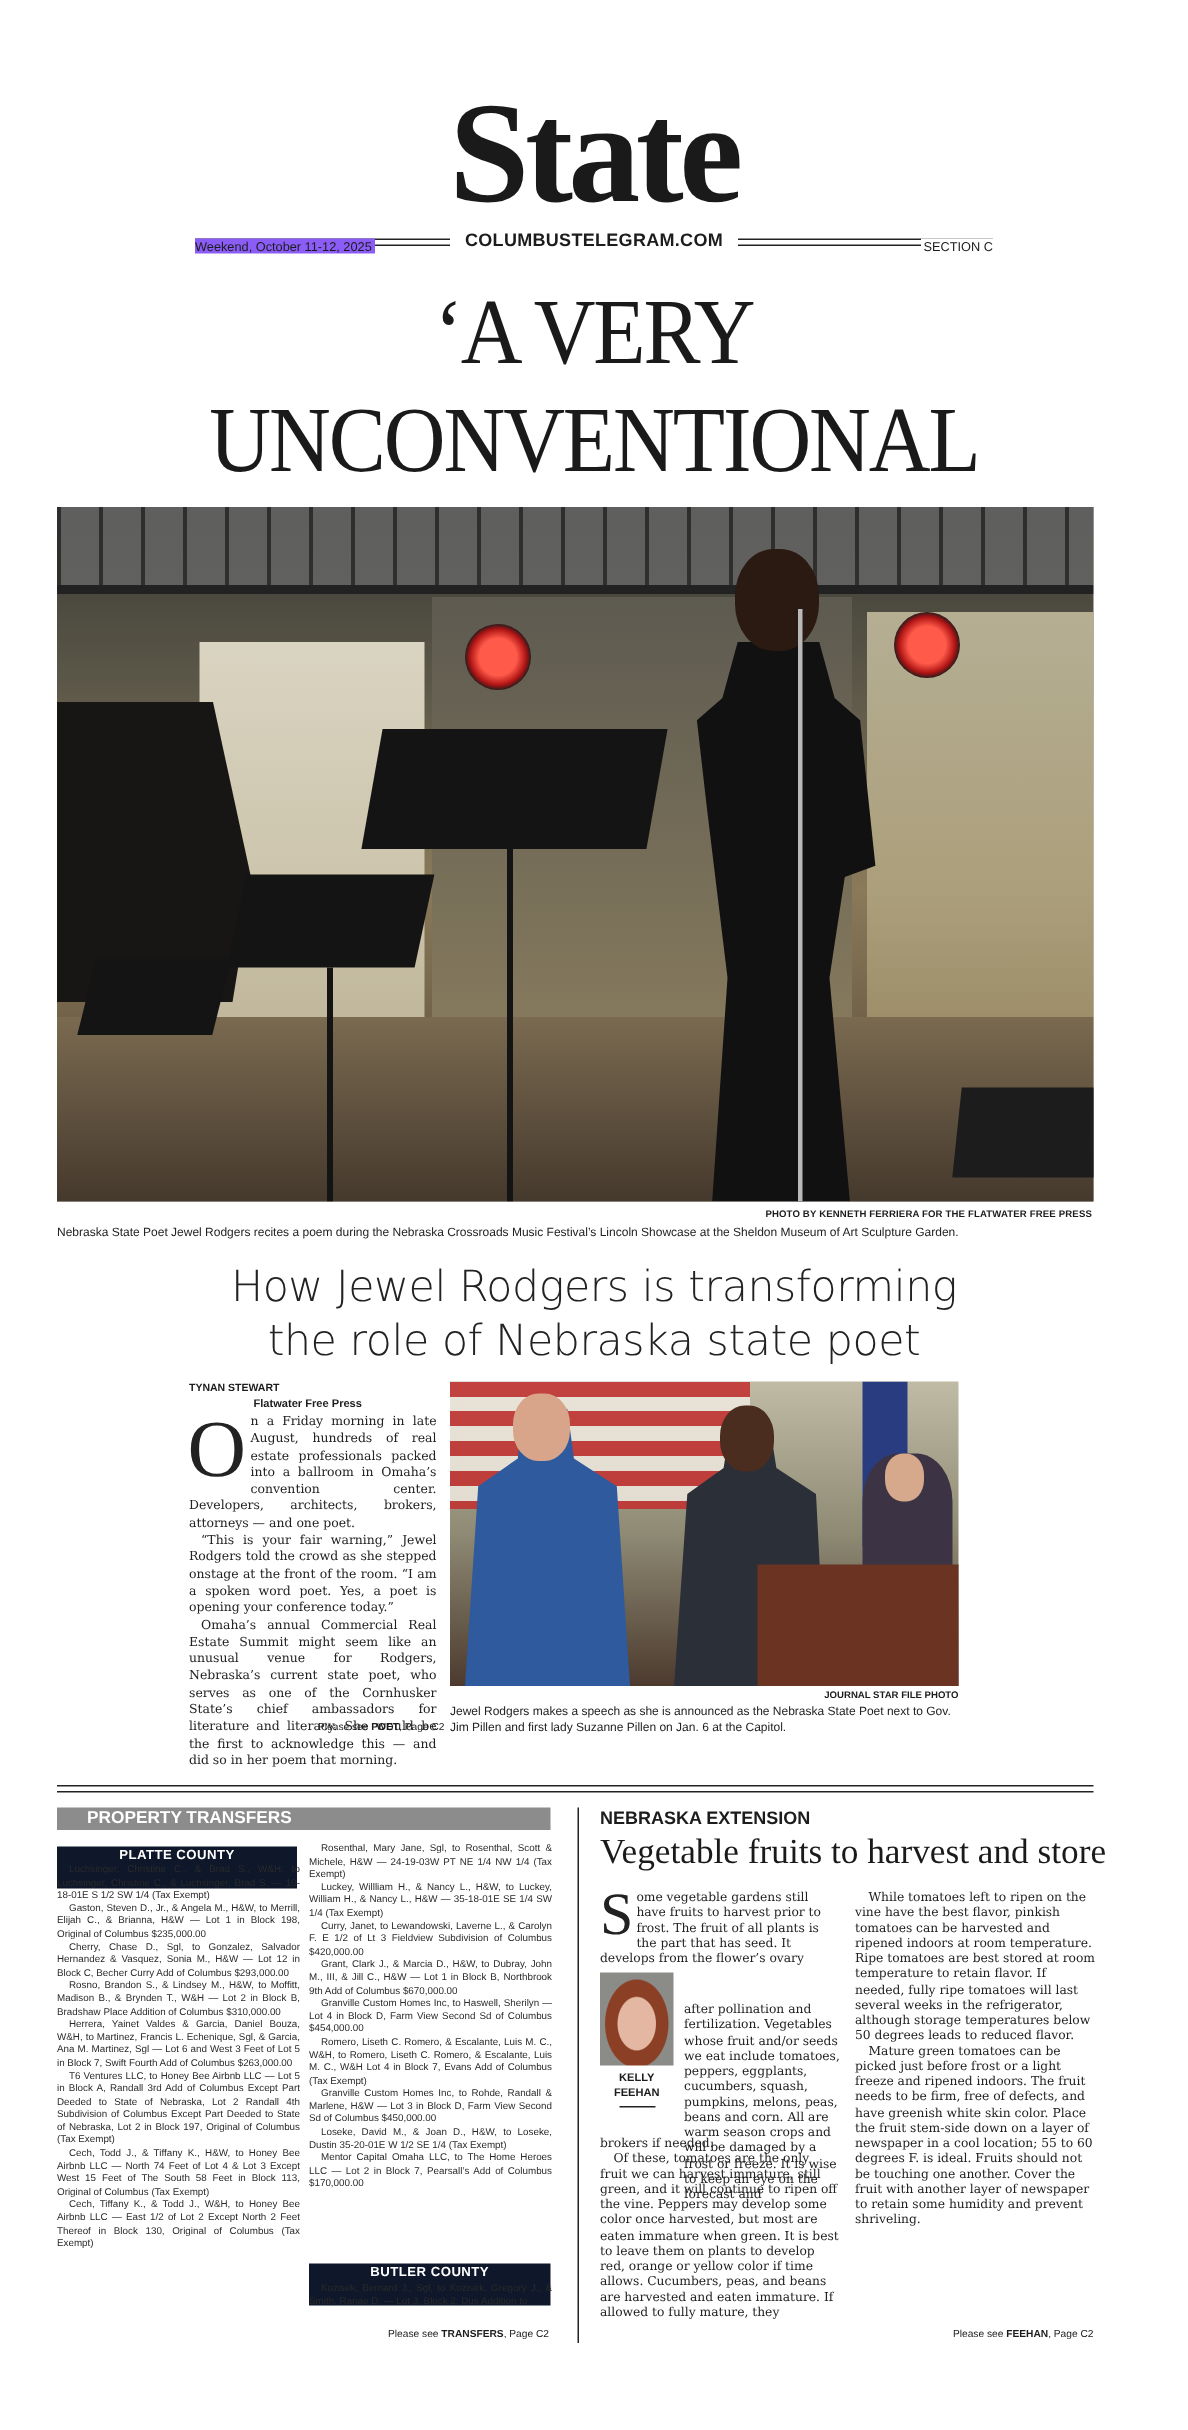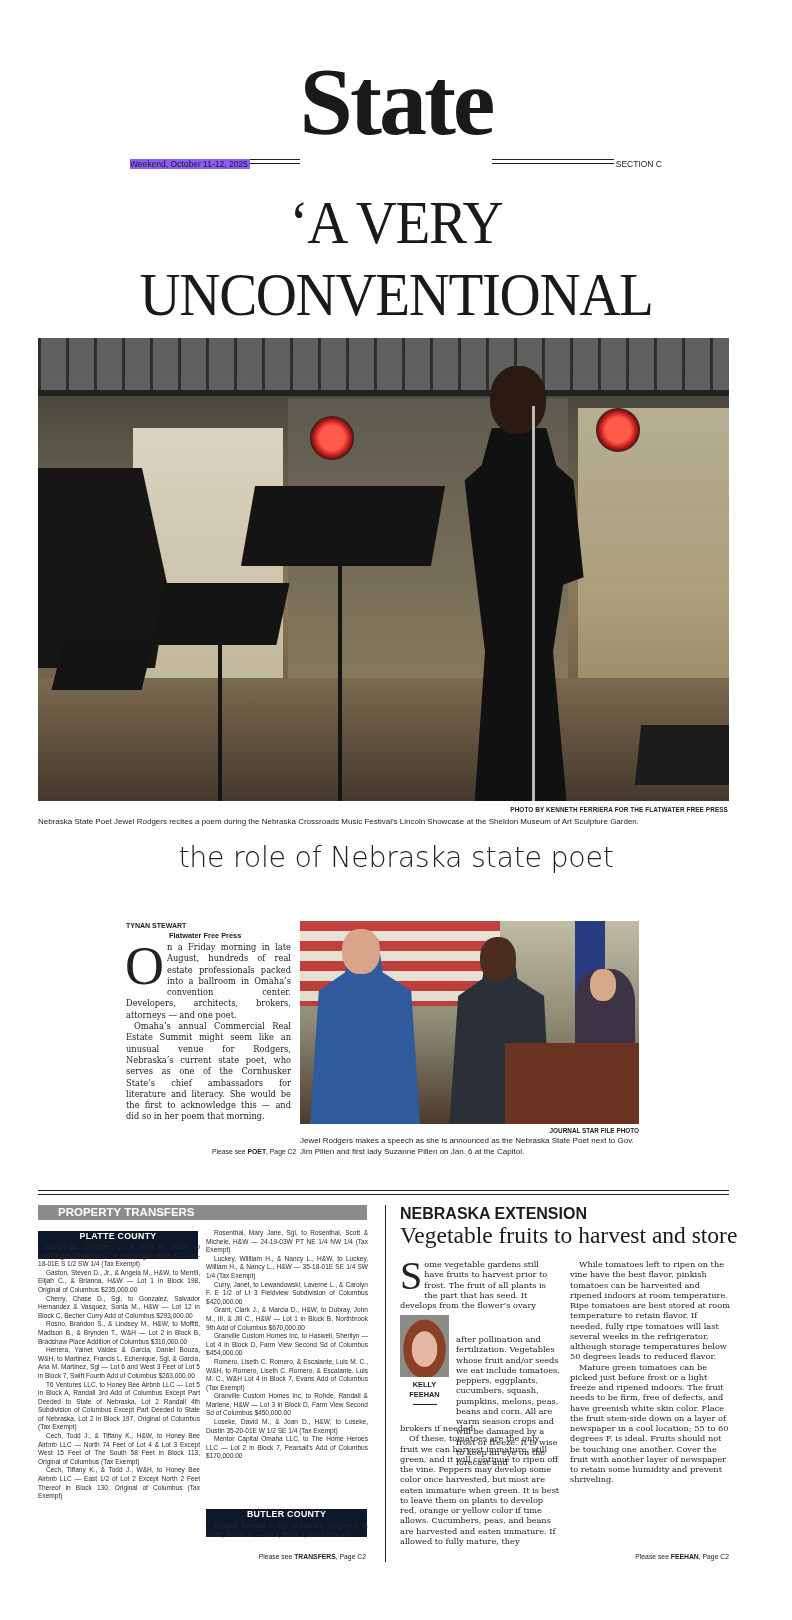--- a/index.html
+++ b/index.html
@@ -91,39 +91,40 @@
   .pt-header { position: absolute; left: 38px; top: 1205px; width: 329px; height: 15px; background: #8c8c8c; color: #fff; font-family: "Liberation Sans", sans-serif; font-weight: bold; font-size: 11.5px; line-height: 15px; padding-left: 20px; }
   .county-bar { position: absolute; height: 28px; background: #0f172a; color: #fff; font-family: "Liberation Sans", sans-serif; font-weight: bold; font-size: 8.8px; line-height: 11px; text-align: center; letter-spacing: .3px; }
   .pt-col { position: absolute; width: 162px; font-family: "Liberation Sans", sans-serif; font-size: 6.55px; line-height: 8.6px; color: #2a2a2a; text-align: justify; }
   .pt-col p { text-indent: 8px; }
   .jump-2 { position: absolute; right: 426px; top: 1553px; font-family: "Liberation Sans", sans-serif; font-size: 6.8px; }
   .jump-2 b { font-weight: bold; }
 
   .col-divider { position: absolute; left: 385px; top: 1205px; width: 1px; height: 357px; background: #222; }
 
   
-  .ext-kicker { position: absolute; left: 400px; top: 1205px; font-family: "Liberation Sans", sans-serif; font-weight: bold; font-size: 16px; }
+  .ext-kicker { position: absolute; left: 400px; top: 1205px; font-family: "Liberation Sans", sans-serif; font-weight: bold; font-size: 12px; }
   .ext-headline { position: absolute; left: 400px; top: 1220px; width: 340px; white-space: nowrap; font-family: "Liberation Serif", serif; font-size: 23.5px; line-height: 30px; color: #1a1a1a; }
   .ext-col { position: absolute; font-family: "DejaVu Serif", serif; font-size: 8.2px; line-height: 10.25px; color: #222; }
   .ext-col p { text-indent: 9px; }
   .ext-col p.first { text-indent: 0; }
   .ext-dropcap { float: left; font-family: "Liberation Serif", serif; font-size: 40px; line-height: 32px; margin: 1px 2px 0 0; }
   .author-photo { position: absolute; left: 400px; top: 1315px; width: 49px; height: 62px; background: radial-gradient(ellipse at 50% 55%, #e3b7a2 0 36%, #8b3f25 38% 60%, #8b8b87 62%); }
   .author-name { position: absolute; left: 400px; top: 1380px; width: 49px; text-align: center; font-family: "Liberation Sans", sans-serif; font-weight: bold; font-size: 7.4px; line-height: 9.5px; }
   .author-rule { position: absolute; left: 413px; top: 1404px; width: 24px; height: 1px; background: #222; }
   .jump-3 { position: absolute; right: 63px; top: 1553px; font-family: "Liberation Sans", sans-serif; font-size: 6.8px; }
   .jump-3 b { font-weight: bold; }
 </style>
 </head>
 <body>
 
 <div class="masthead-title">State</div>
 <div class="masthead-bar">
   <div class="rule left"></div>
   <div class="rule right"></div>
+  <div class="site">COLUMBUSTELEGRAM.COM</div>
 </div>
 <div class="masthead-date">Weekend, October 11-12, 2025</div>
 <div class="masthead-section">SECTION C</div>
 
 <div class="headline">
   <div>‘A VERY</div>
   <div>UNCONVENTIONAL CASE’</div>
 </div>
 
 <div class="main-photo">
@@ -143,27 +144,29 @@
   <div class="stand" style="left:20px;top:300px;width:90px;height:52px;transform:skewX(-14deg);"></div>
   <div class="performer-body"></div>
   <div class="performer-head"></div>
   <div class="mic-stand"></div>
   <div class="monitor"></div>
 </div>
 <div class="photo-credit-1">PHOTO BY KENNETH FERRIERA FOR THE FLATWATER FREE PRESS</div>
 <div class="photo-caption-1">Nebraska State Poet Jewel Rodgers recites a poem during the Nebraska Crossroads Music Festival’s Lincoln Showcase at the Sheldon Museum of Art Sculpture Garden.</div>
 
 <div class="subhead">
+  <div>How Jewel Rodgers is transforming</div>
   <div>the role of Nebraska state poet</div>
 </div>
 
 <div class="byline-name">TYNAN STEWART</div>
 <div class="byline-org">Flatwater Free Press</div>
 <div class="poet-body">
   <p class="first"><span class="dropcap">O</span><span>n a Friday morning in late August, hundreds of real estate professionals packed into a ballroom in Omaha’s convention center. Developers, architects, brokers, attorneys — and one poet.</span></p>
+  <p>“This is your fair warning,” Jewel Rodgers told the crowd as she stepped onstage at the front of the room. “I am a spoken word poet. Yes, a poet is opening your conference today.”</p>
   <p>Omaha’s annual Commercial Real Estate Summit might seem like an unusual venue for Rodgers, Nebraska’s current state poet, who serves as one of the Cornhusker State’s chief ambassadors for literature and literacy. She would be the first to acknowledge this — and did so in her poem that morning.</p>
 </div>
 <div class="jump-1">
   <span>Please see </span><b>POET</b><span>, Page C2</span>
 </div>
 
 <div class="side-photo">
   <div class="flag"></div>
   <div class="blue-flag"></div>
   <div class="man"></div>

